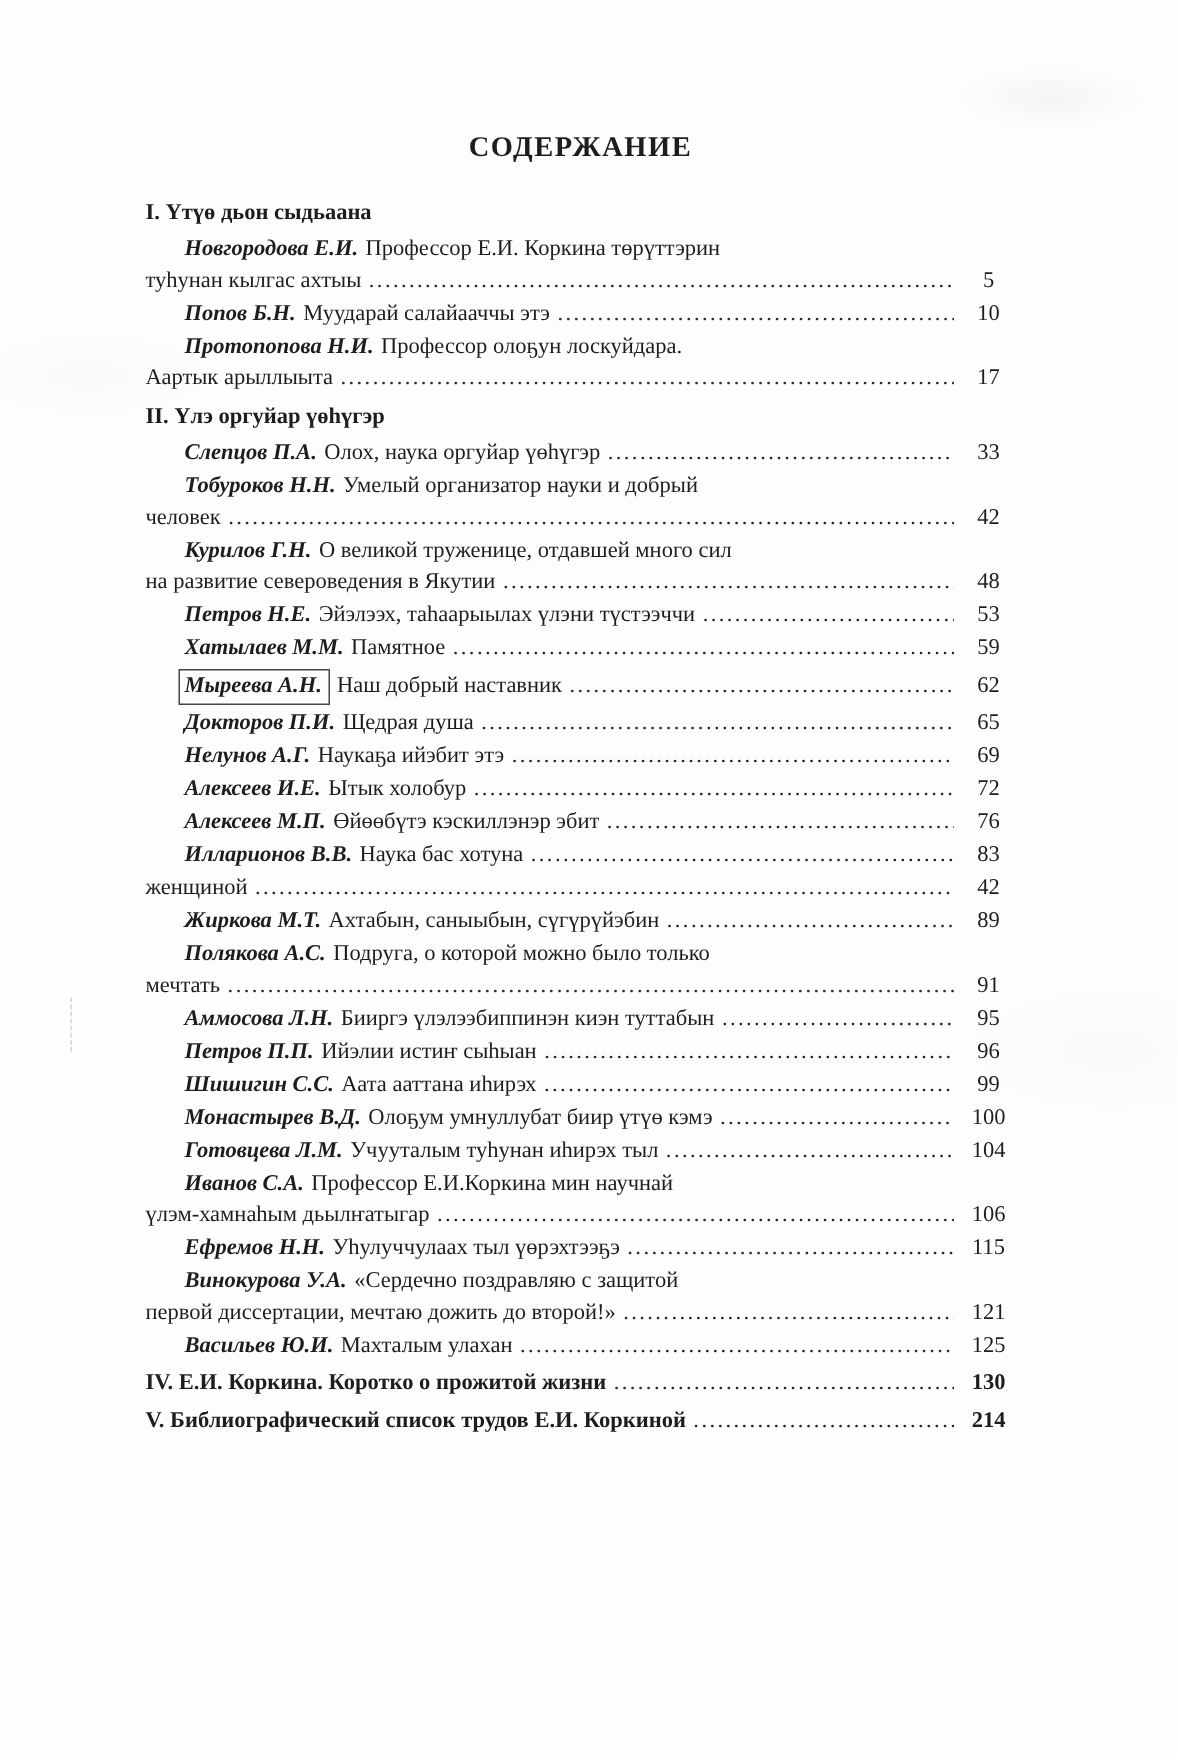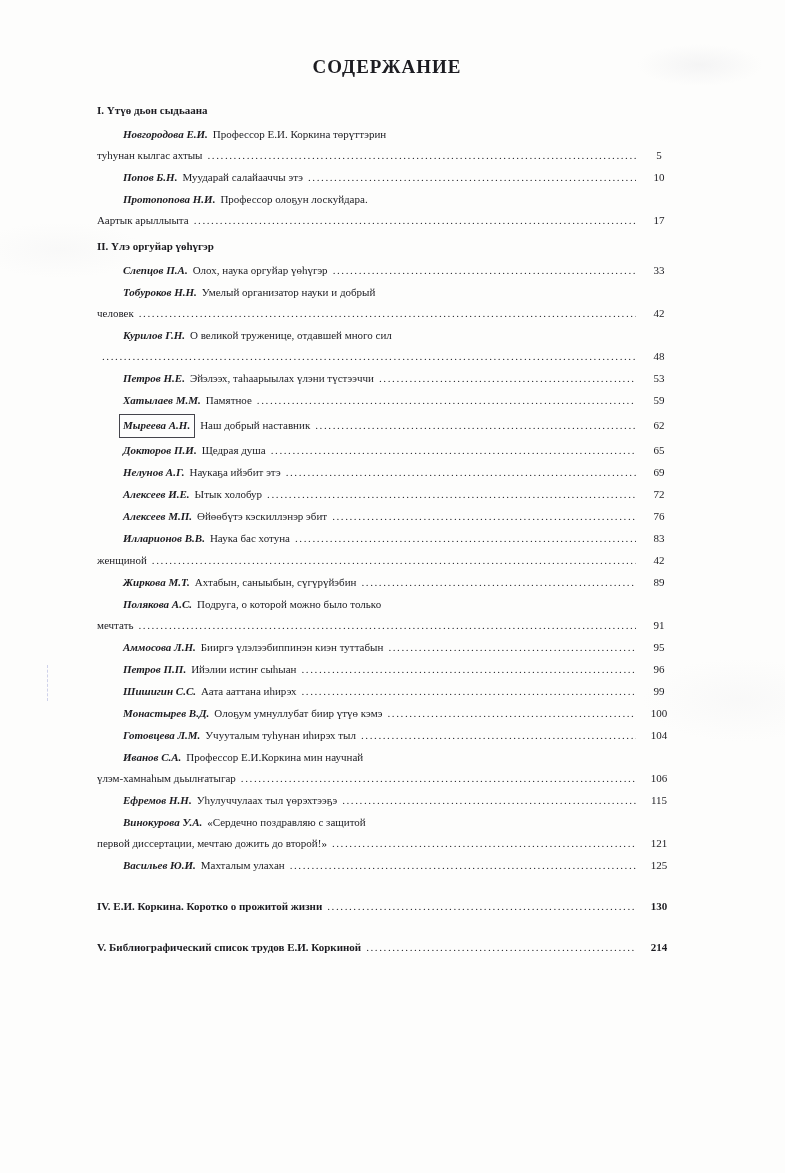--- a/index.html
+++ b/index.html
@@ -14,39 +14,39 @@
     margin: 0;
     background:
       radial-gradient(ellipse 90px 30px at 700px 65px, rgba(205,205,212,0.18), rgba(205,205,212,0) 70%),
       radial-gradient(ellipse 120px 40px at 60px 250px, rgba(210,210,215,0.10), rgba(210,210,215,0) 70%),
       radial-gradient(ellipse 140px 60px at 740px 700px, rgba(210,210,215,0.10), rgba(210,210,215,0) 70%),
       #fdfdfc;
     color: #1c1c21;
     font-family: "Liberation Serif", "DejaVu Serif", serif;
     overflow: hidden;
     box-sizing: border-box;
-    padding: 56px 108px 0 97px;
+    padding: 88px 108px 0 97px;
   }
   .scan-mark-blue {
     position: absolute;
     left: 47px;
     top: 665px;
     height: 36px;
     width: 0;
     border-left: 1px dashed rgba(120,130,200,0.35);
   }
   h1.toc-title {
     font-size: 19px;
     font-weight: 700;
     letter-spacing: 1px;
     text-align: center;
     margin: 0 0 22px 0;
   }
   .toc {
-    font-size: 11px;
+    font-size: 15px;
     line-height: 21px;
   }
   .toc-heading {
     font-weight: 700;
     margin: 5px 0 3px 0;
   }
   .toc-entry { margin: 0 0 1px 0; }
   .toc-entry.boxed-entry { margin: 3px 0 2px 0; }
   .toc-line {
     display: flex;
@@ -78,21 +78,21 @@
   }
   .leader.empty { letter-spacing: 0; }
   .pagenum {
     flex: 0 0 auto;
     min-width: 36px;
     text-align: center;
     white-space: nowrap;
   }
   .toc-final {
     font-weight: 700;
-    margin-top: 20px;
+    margin-top: 4px;
   }
   .toc-final .leader { font-weight: 400; }
 </style>
 </head>
 <body>
 
 <div class="scan-page">
   <div class="scan-mark-blue"></div>
   <h1 class="toc-title">СОДЕРЖАНИЕ</h1>
   <div class="toc" id="toc-root">
@@ -134,20 +134,21 @@
         <div class="toc-line block indent"><span class="author">Тобуроков Н.Н.</span><span class="entry-text wrapline">Умелый организатор науки и добрый</span></div>
         <div class="toc-line">
           <span class="entry-text">человек</span>
           <span class="leader">................................................................................................................................................................</span>
           <span class="pagenum">42</span>
         </div>
       </div>
       <div class="toc-entry">
         <div class="toc-line block indent"><span class="author">Курилов Г.Н.</span><span class="entry-text wrapline">О великой труженице, отдавшей много сил</span></div>
         <div class="toc-line">
+          <span class="entry-text">на развитие североведения в Якутии</span>
           <span class="leader">................................................................................................................................................................</span>
           <span class="pagenum">48</span>
         </div>
       </div>
       <div class="toc-entry">
         <div class="toc-line indent">
           <span class="author">Петров Н.Е.</span>
           <span class="entry-text">Эйэлээх, таһаарыылах үлэни түстээччи</span>
           <span class="leader">................................................................................................................................................................</span>
           <span class="pagenum">53</span>

